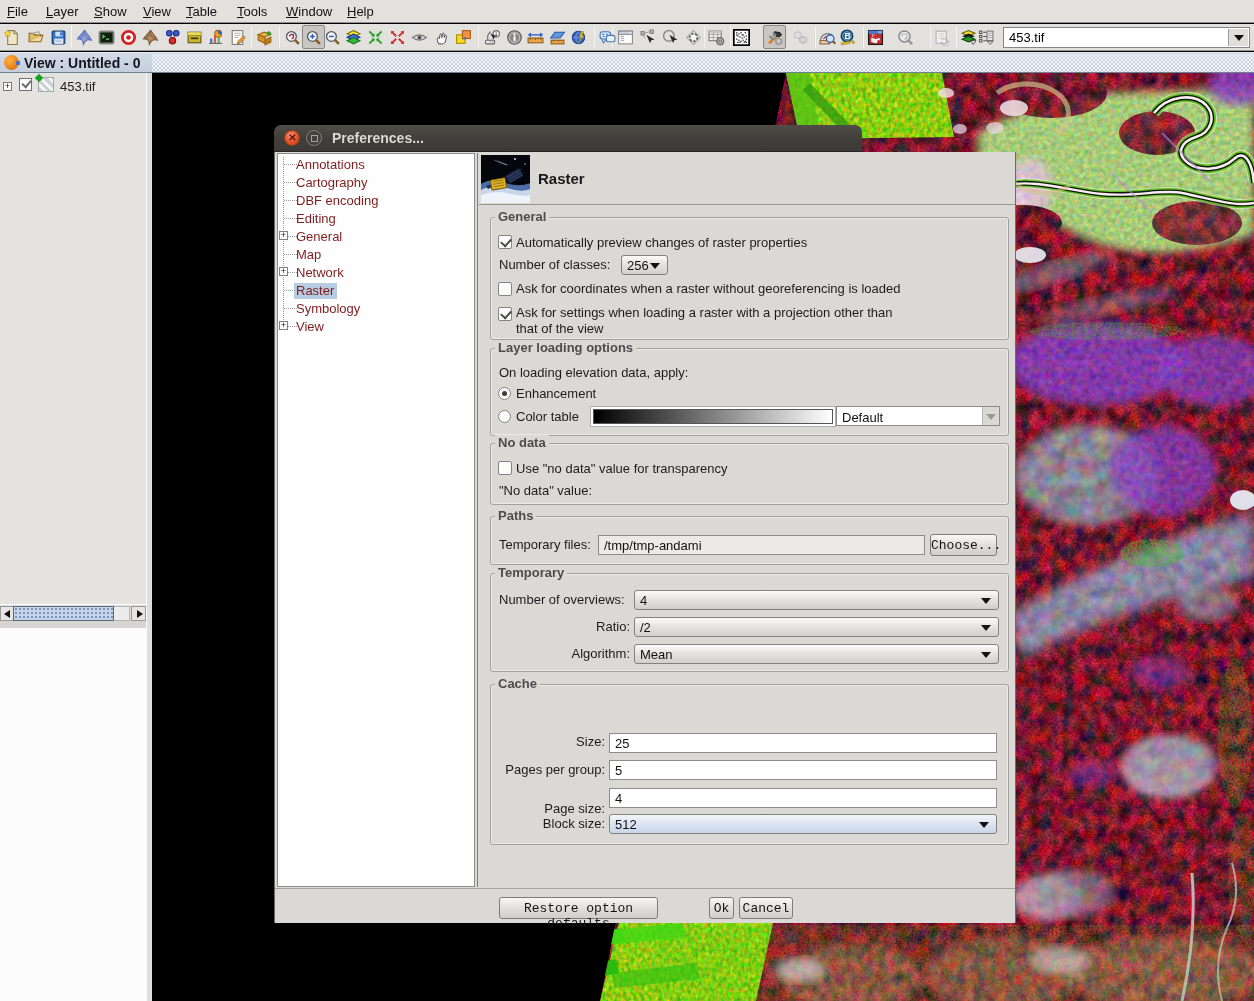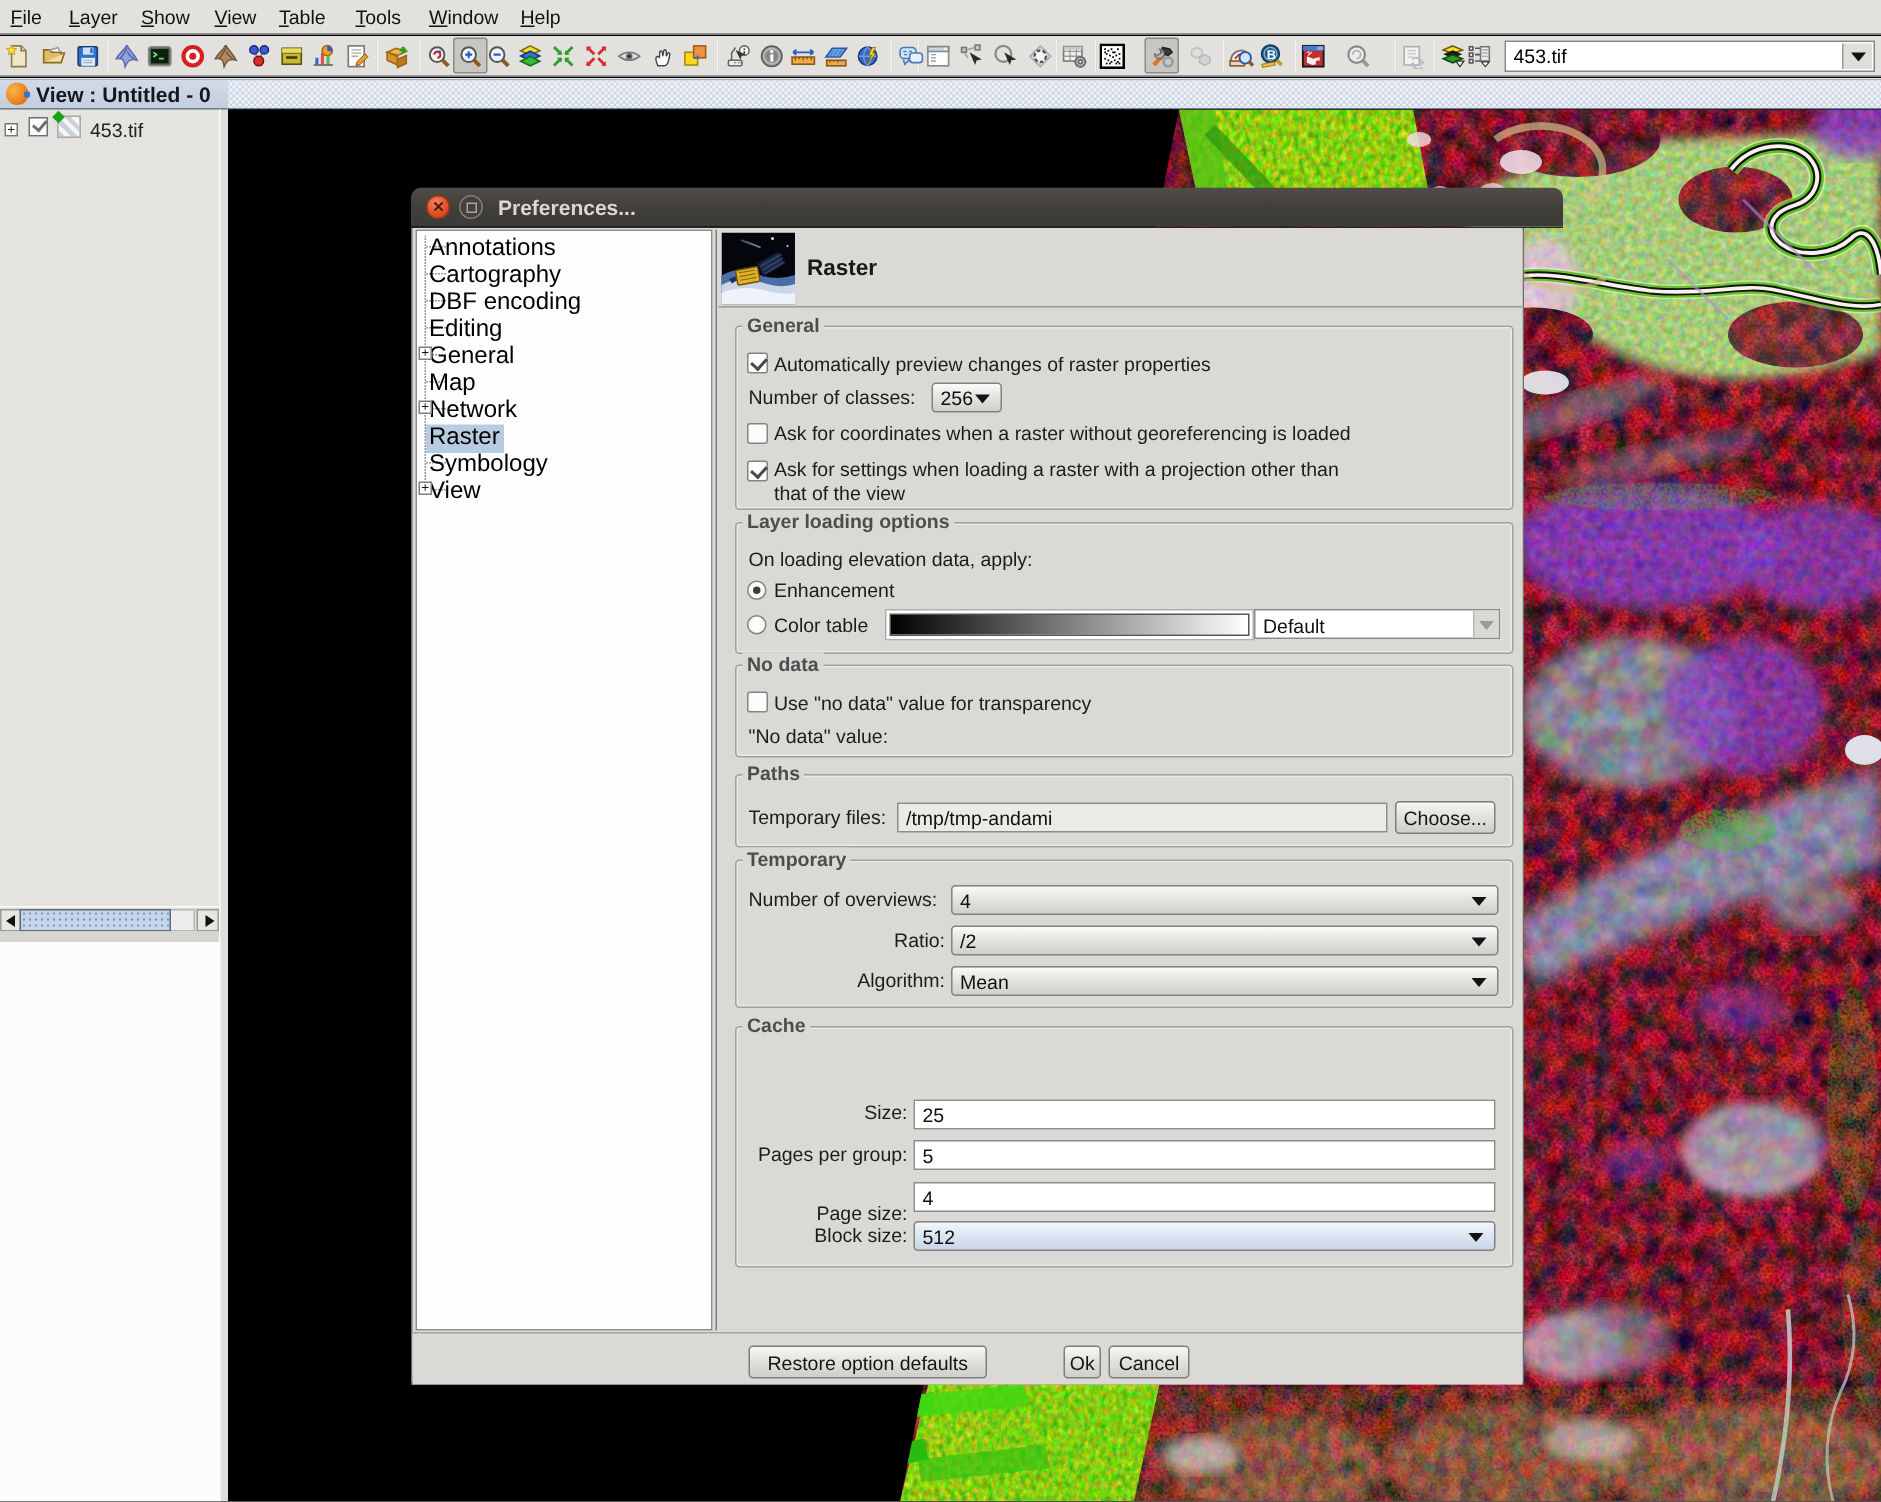--- a/index.html
+++ b/index.html
@@ -64,36 +64,36 @@
 border-right:6px solid #111;border-left:0;}
 #tocscroll .ra:after{content:"";position:absolute;left:5px;top:3px;border:4px solid transparent;
 border-left:6px solid #111;border-right:0;}
 #tocscroll .tr{position:absolute;left:16px;top:1px;width:114px;height:15px;background:#ececea;
 border:1px solid #b8b8b8;}
 #tocscroll .th{position:absolute;left:13px;top:1px;width:101px;height:15px;background:#c5d5e9;
 border:1px solid #5a6a7a;background-image:radial-gradient(#7d96b6 0.9px,rgba(0,0,0,0) 1px);
 background-size:4px 4px;}
 
 #dlg{position:absolute;left:274px;top:125px;width:742px;height:798px;}
-#dlgtitle{position:absolute;left:0;top:0;width:768px;height:27px;border-radius:7px 7px 0 0;
+#dlgtitle{position:absolute;left:0;top:0;width:588px;height:27px;border-radius:7px 7px 0 0;
 background:linear-gradient(#504d48,#403e3a 55%,#3d3b37);border-bottom:1px solid #282624;}
 #dlgtitle .cls{position:absolute;left:10px;top:5px;width:16px;height:16px;border-radius:50%;
 background:radial-gradient(circle at 40% 30%,#f4876a,#e1502a 55%,#c44312);border:1px solid #9e3a12;}
 #dlgtitle .cls:after{content:"\2715";position:absolute;left:3.2px;top:1px;font-size:10px;
 font-weight:bold;color:#55150a;}
 #dlgtitle .max{position:absolute;left:32px;top:5px;width:16px;height:16px;border-radius:50%;
 background:#44423e;border:1px solid #807d76;}
 #dlgtitle .max:after{content:"";position:absolute;left:4px;top:4px;width:5px;height:5px;
 border:1.5px solid #a8a49c;}
 #dlgtitle .ttl{position:absolute;left:58px;top:5px;font-size:14px;font-weight:bold;color:#dcd8d1;}
 #dlgbody{position:absolute;left:0;top:27px;width:742px;height:771px;background:#dbd9d6;
 border:1px solid #6b6b67;border-top:none;border-bottom:2px solid #55534f;}
 #dtree{position:absolute;left:2px;top:1px;width:198px;height:734px;background:#fefefe;
 border:1px solid #8c8c8c;}
-#dtree .row{position:absolute;left:8px;font-size:16px;color:#000000;white-space:nowrap;}
+#dtree .row{position:absolute;left:18px;font-size:13px;color:#7f1d1d;white-space:nowrap;}
 #dtree .sel{background:#b7cbe1;margin-left:-2px;padding:0 3px 1px 2px;}
 #dtree .pm{position:absolute;left:1px;width:9px;height:9px;background:#fff;border:1px solid #808080;
 font-size:9px;line-height:7px;text-align:center;color:#111;z-index:2;}
 #dtree .vln{position:absolute;left:5px;top:3px;width:1px;height:169px;
 background-image:repeating-linear-gradient(#9a9a9a 0 1px,rgba(0,0,0,0) 1px 2px);}
 #dtree .hln{position:absolute;left:6px;width:14px;height:1px;
 background-image:repeating-linear-gradient(90deg,#9a9a9a 0 1px,rgba(0,0,0,0) 1px 2px);}
 #dcontent{position:absolute;left:204px;top:1px;width:536px;height:734px;background:#dbd9d6;}
 #dhead{position:absolute;left:0;top:0;width:536px;height:52px;border-bottom:1px solid #979793;}
 #dhead .cap{position:absolute;left:59px;top:17px;font-size:15px;font-weight:bold;color:#191919;}
@@ -112,21 +112,21 @@
 border:1px solid #848480;}
 .rdo.on:after{content:"";position:absolute;left:3px;top:3px;width:5px;height:5px;
 border-radius:50%;background:#3d3d3b;}
 .fld{position:absolute;background:#fff;border:1px solid #8c8c88;font-size:13px;color:#111;
 padding:2px 0 0 5px;height:20px;}
 .cmb{position:absolute;height:20px;background:linear-gradient(#fbfbfa,#e6e4e1 45%,#d2d0cc);
 border:1px solid #828280;border-radius:3px;font-size:13px;color:#111;padding:2px 0 0 5px;}
 .cmb:after{content:"";position:absolute;right:7px;top:7px;border:5px solid transparent;
 border-top:6px solid #141414;}
 .btn{position:absolute;height:22px;background:linear-gradient(#f8f7f6,#e2e0dd 50%,#d0cecA);
-border:1px solid #7f7d79;border-radius:3px;font-size:13px;color:#141414;text-align:center;}
+border:1px solid #7f7d79;border-radius:3px;font-size:13px;color:#141414;text-align:center;font-family:Liberation Mono, monospace;}
 
 #dbot{position:absolute;left:0;top:736px;width:740px;height:35px;background:#dbd9d6;
 border-top:1px solid #a5a3a0;}
 </style></head>
 <body>
 <div id="app">
   <div id="menubar">
     <span style="left:7px"><u>F</u>ile</span>
     <span style="left:46px"><u>L</u>ayer</span>
     <span style="left:94px"><u>S</u>how</span>

